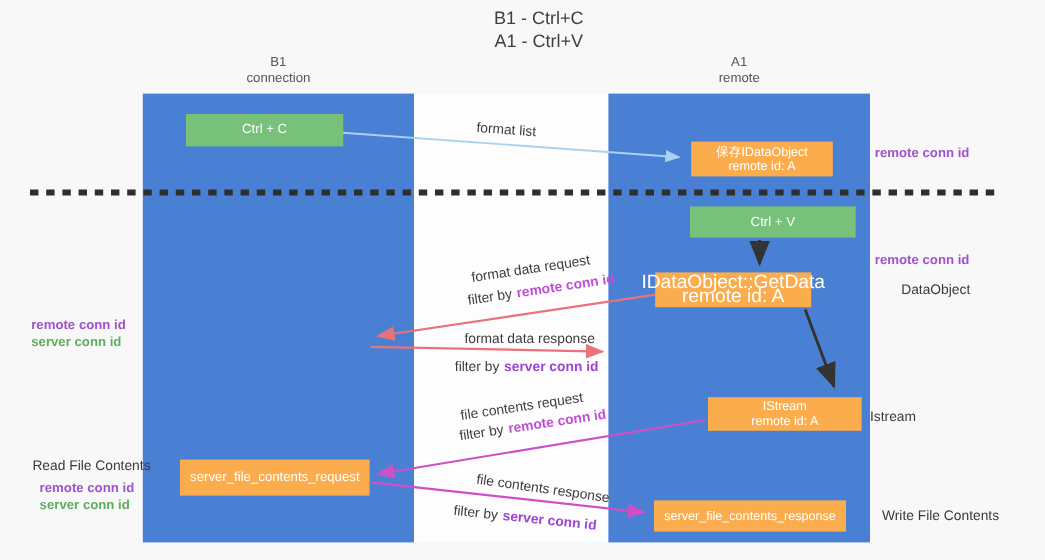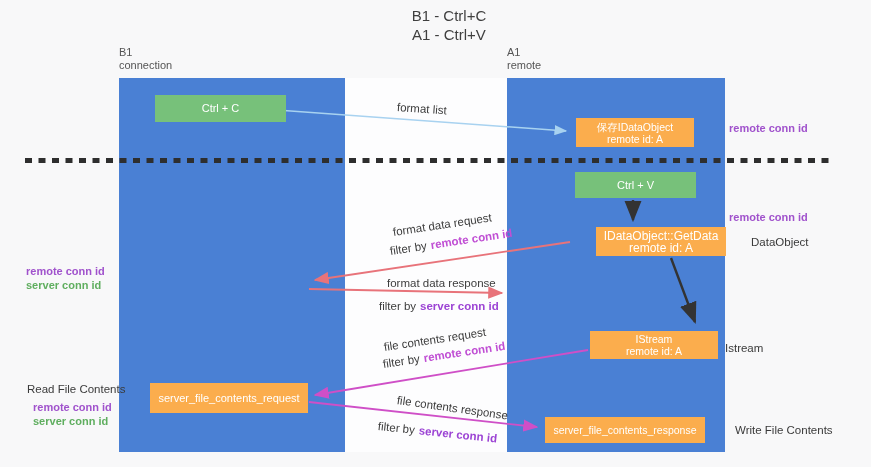--- a/index.html
+++ b/index.html
@@ -14,21 +14,21 @@
     font-family:"Liberation Sans","DejaVu Sans",sans-serif; color:var(--ink);
     overflow:hidden;
   }
   .midband{position:absolute; left:345px; top:78px; width:162px; height:374px; background:#fdfdfe;}
   .lane{position:absolute; top:78px; height:374px; background:var(--lane-blue);}
   .lane-left{left:119px; width:226px;}
   .lane-right{left:507px; width:218px;}
   .title{position:absolute; left:449px; transform:translateX(-50%); text-align:left;
          font-size:15px; color:#3f3f3f; white-space:nowrap; line-height:19px;}
   .title1{top:6px;} .title2{top:25px;}
-  .lanehdr{position:absolute; top:46px; font-size:11px; color:#555; line-height:13px;}
+  .lanehdr{position:absolute; top:46px; text-align:center; font-size:11px; color:#555; line-height:13px;}
   .lanehdr-left{left:119px; width:226px;}
   .lanehdr-right{left:507px; width:218px;}
   .node{position:absolute; display:flex; flex-direction:column; justify-content:center;
         align-items:center; text-align:center; color:#fff; font-size:11px; line-height:13px;}
   .green{background:var(--box-green);}
   .orange{background:var(--box-orange);}
   .alabel{position:absolute; font-size:11.5px; color:var(--ink); white-space:nowrap; transform-origin:left center;}
   .rot-up{transform:rotate(-8.5deg);}
   .rot-dn1{transform:rotate(8deg);}
   .rot-dn2{transform:rotate(6deg);}
@@ -98,25 +98,25 @@
 
   <div class="node green" style="left:155px;top:95px;width:131px;height:27px;">
     <div>Ctrl + C</div>
   </div>
 
   <div class="node orange" style="left:576px;top:118px;width:118px;height:29px;font-size:10.5px;line-height:12px;">
     <div>保存IDataObject</div>
     <div>remote id: A</div>
   </div>
 
-  <div class="node green" style="left:575px;top:172px;width:121px;height:26px;">
+  <div class="node green" style="left:575px;top:172px;width:138px;height:26px;">
     <div>Ctrl + V</div>
   </div>
 
-  <div class="node orange" style="left:596px;top:227px;width:130px;height:29px;font-size:12px;line-height:12px;">
+  <div class="node orange" style="left:546px;top:227px;width:130px;height:29px;font-size:16px;line-height:12px;">
     <div>IDataObject::GetData</div>
     <div>remote id: A</div>
   </div>
 
 
 
   <div class="node orange" style="left:590px;top:331px;width:128px;height:28px;font-size:10.5px;line-height:12px;">
     <div>IStream</div>
     <div>remote id: A</div>
   </div>

